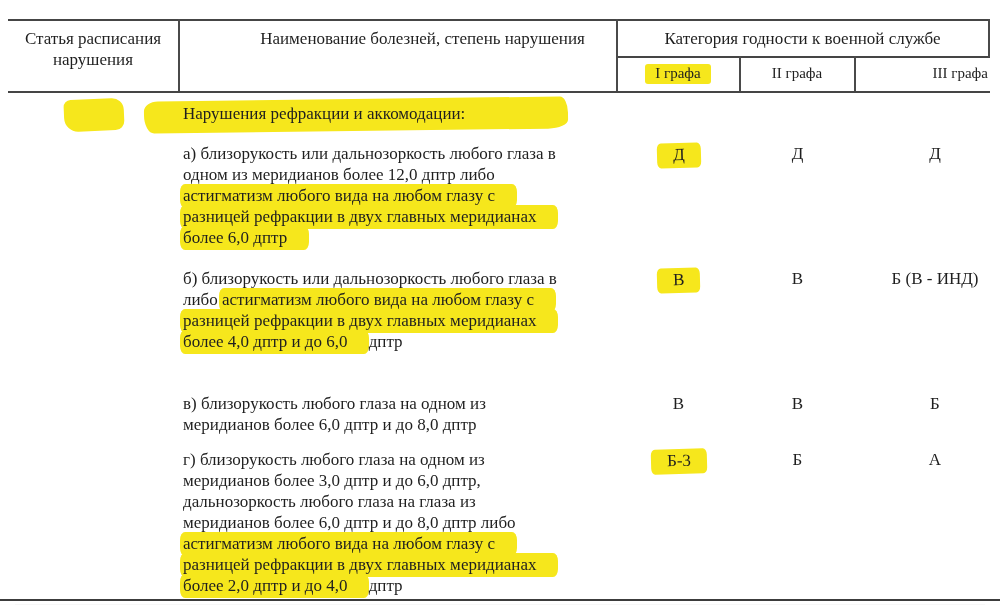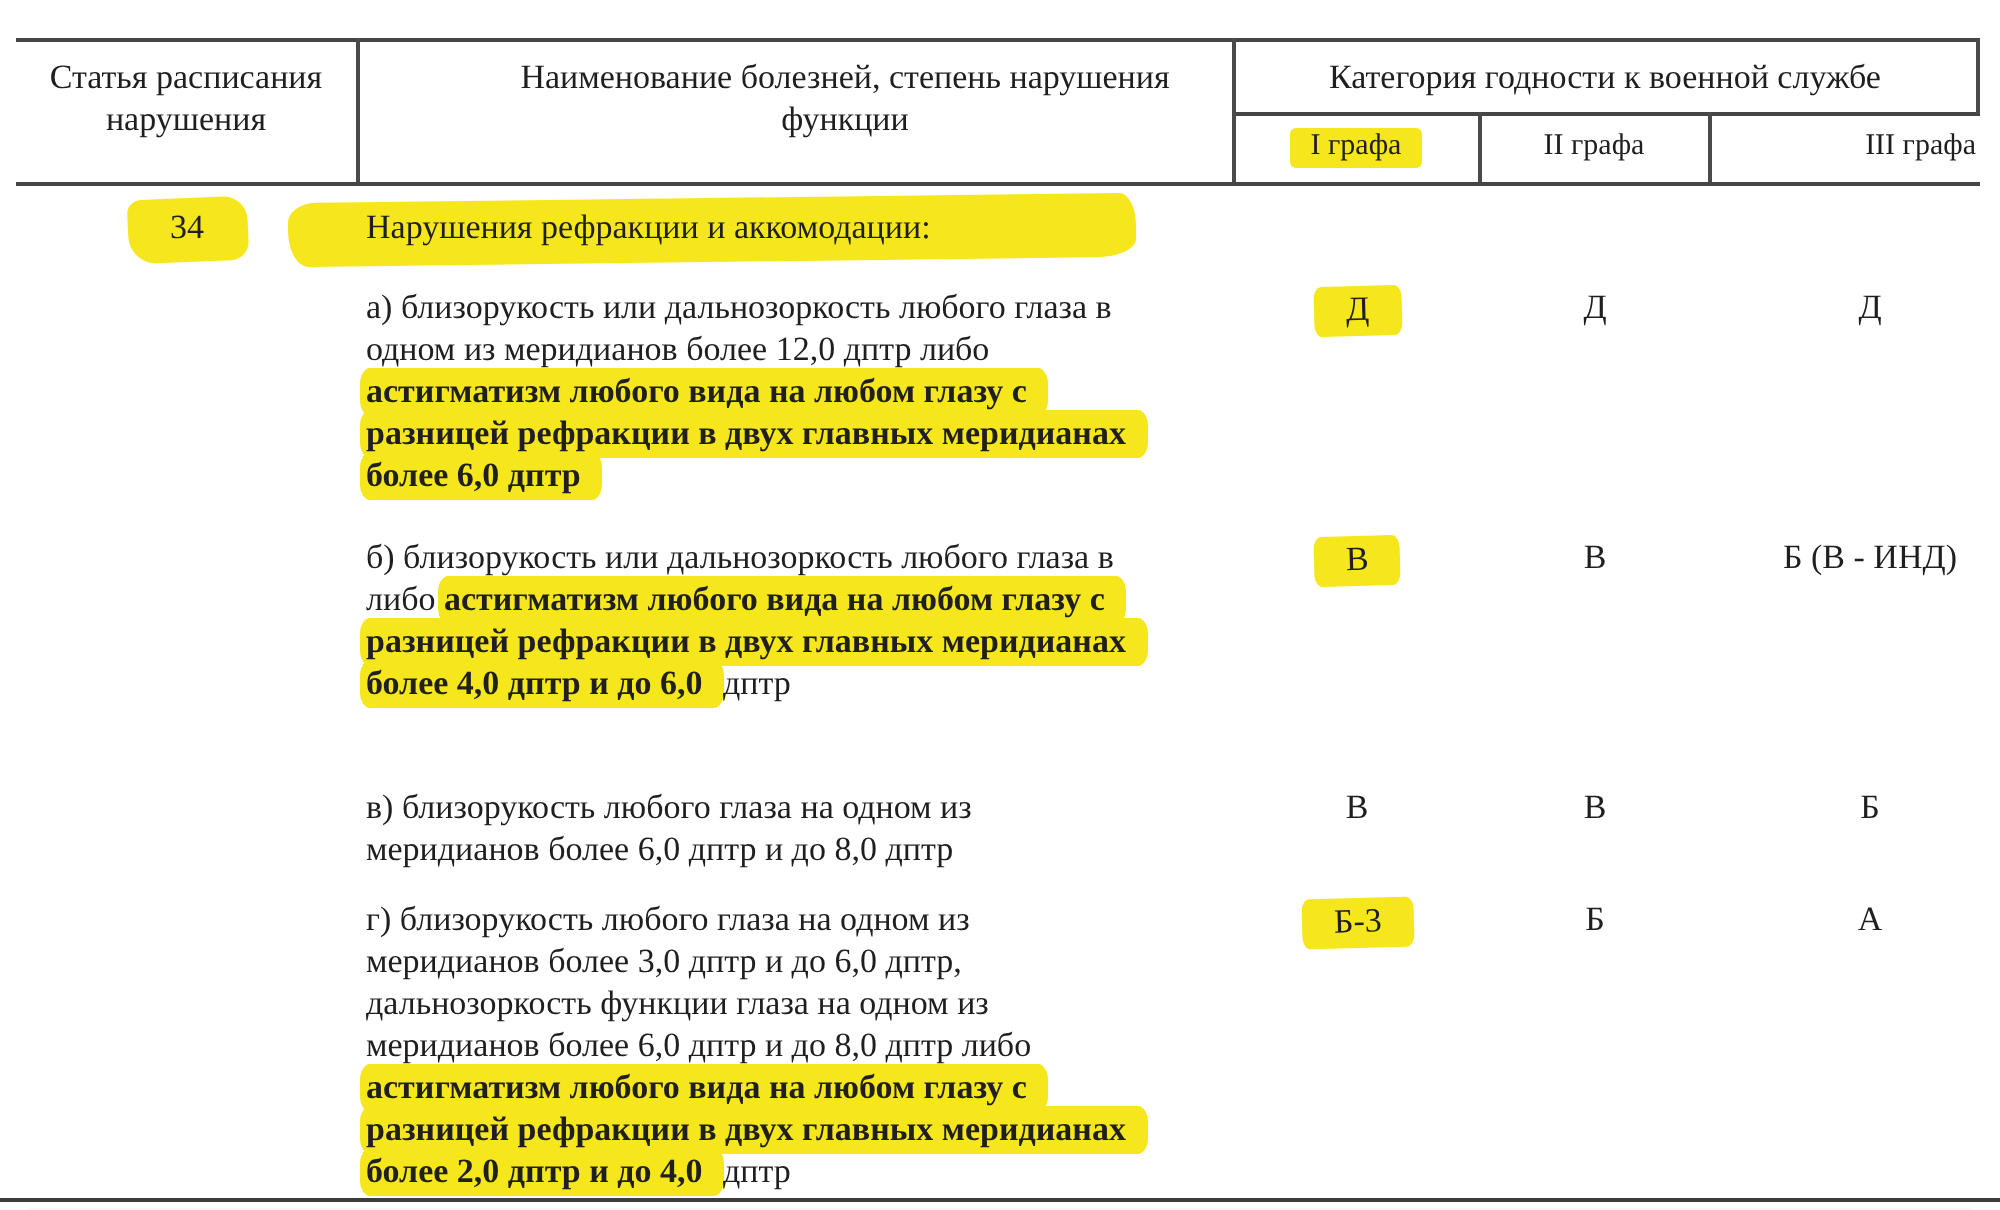--- a/index.html
+++ b/index.html
@@ -13,21 +13,21 @@
   .vline{position:absolute;background:#4a4a4a;width:2px;}
   
   .hcell{position:absolute;text-align:center;font-size:17px;line-height:21px;}
   .gcell{position:absolute;text-align:center;font-size:15px;line-height:21px;top:47px;}
   .ghl{background:var(--hl);padding:1px 10px 3px;border-radius:3px;}
   
   .article{position:absolute;left:8px;top:87px;width:171px;text-align:center;font-size:17px;line-height:21px;z-index:3;}
   .section-title{position:absolute;left:183px;top:87px;font-size:17px;line-height:21px;z-index:3;white-space:nowrap;}
   .para{position:absolute;left:183px;font-size:17px;z-index:3;}
   .tline{height:21px;line-height:21px;white-space:nowrap;}
-  .hl{background:var(--hl);padding:2px 11px 3px 3px;margin:-2px -5px -3px -3px;border-radius:5px/8px;font-weight:bold;}
+  .hl{background:var(--hl);padding:2px 22px 3px 3px;margin:-2px -5px -3px -3px;border-radius:5px/8px;}
   
   .vcell{position:absolute;text-align:center;font-size:17px;line-height:21px;z-index:3;white-space:nowrap;}
   .vhl{background:var(--hl);display:inline-block;padding:1px 16px 3px;border-radius:4px/6px;transform:rotate(-1.6deg);}
   
   .mark{position:absolute;background:var(--hl);z-index:1;}
   .mark-34{left:64px;top:83px;width:60px;height:32px;transform:rotate(-2.5deg);border-radius:7px 12px 9px 14px;}
   .mark-title{left:144px;top:83px;width:424px;height:32px;transform:rotate(-0.7deg);border-radius:14px 8px 20px 10px/10px 16px 9px 18px;}
   
   .bottom-rule{position:absolute;left:0;top:583px;width:1000px;height:2px;background:#3c3c3c;}
   .hscroll{position:absolute;left:0;top:588px;width:1000px;height:17px;background:#f7f7f7;}
@@ -51,33 +51,31 @@
   <div class="vline" style="left:739px;top:40px;height:35px;"></div>
   <div class="vline" style="left:854px;top:40px;height:35px;"></div>
   <div class="vline" style="left:988px;top:3px;height:38px;"></div>
 
   <div class="hcell" id="hdr-article" style="left:8px;top:12px;width:170px;">
       <div>Статья расписания</div>
       <div>нарушения</div>
     </div>
   <div class="hcell" id="hdr-name" style="left:179px;top:12px;width:487px;">
       <div>Наименование болезней, степень нарушения</div>
-      <div>функции</div>
     </div>
   <div class="hcell" style="left:617px;top:12px;width:371px;">Категория годности к военной службе</div>
   <div id="hdr-graphs">
       <div class="gcell" style="left: 617px; width: 122px;"><span class="ghl">I графа</span></div>
       <div class="gcell" style="left: 740px; width: 114px;"><span>II графа</span></div>
       <div class="gcell" style="left: 855px; width: 133px; text-align: right;"><span>III графа</span></div>
     </div>
 
   <div class="mark mark-34"></div>
   <div class="mark mark-title"></div>
 
-  <div class="article">34</div>
   <div class="section-title">Нарушения рефракции и аккомодации:</div>
   <div id="paragraphs">
       <div class="para" style="top: 127px;">
         <div class="tline"><span>а) близорукость или дальнозоркость любого глаза в</span></div>
         <div class="tline"><span>одном из меридианов более 12,0 дптр либо</span></div>
         <div class="tline"><span class="hl">астигматизм любого вида на любом глазу с</span></div>
         <div class="tline"><span class="hl">разницей рефракции в двух главных меридианах</span></div>
         <div class="tline"><span class="hl">более 6,0 дптр</span></div>
       </div>
       <div class="para" style="top: 252px;">
@@ -86,21 +84,21 @@
         <div class="tline"><span class="hl">разницей рефракции в двух главных меридианах</span></div>
         <div class="tline"><span class="hl">более 4,0 дптр и до 6,0</span><span> дптр</span></div>
       </div>
       <div class="para" style="top: 377px;">
         <div class="tline"><span>в) близорукость любого глаза на одном из</span></div>
         <div class="tline"><span>меридианов более 6,0 дптр и до 8,0 дптр</span></div>
       </div>
       <div class="para" style="top: 433px;">
         <div class="tline"><span>г) близорукость любого глаза на одном из</span></div>
         <div class="tline"><span>меридианов более 3,0 дптр и до 6,0 дптр,</span></div>
-        <div class="tline"><span>дальнозоркость функции глаза на одном из</span></div>
+        <div class="tline"><span>дальнозоркость любого глаза на глаза из</span></div>
         <div class="tline"><span>меридианов более 6,0 дптр и до 8,0 дптр либо</span></div>
         <div class="tline"><span class="hl">астигматизм любого вида на любом глазу с</span></div>
         <div class="tline"><span class="hl">разницей рефракции в двух главных меридианах</span></div>
         <div class="tline"><span class="hl">более 2,0 дптр и до 4,0</span><span> дптр</span></div>
       </div>
     </div>
   <div id="values">
       <div class="vcell" style="left: 617px; width: 123px; top: 127px;"><span class="vhl">Д</span></div>
       <div class="vcell" style="left: 740px; width: 115px; top: 127px;"><span>Д</span></div>
       <div class="vcell" style="left: 868px; width: 134px; top: 127px;"><span>Д</span></div>

